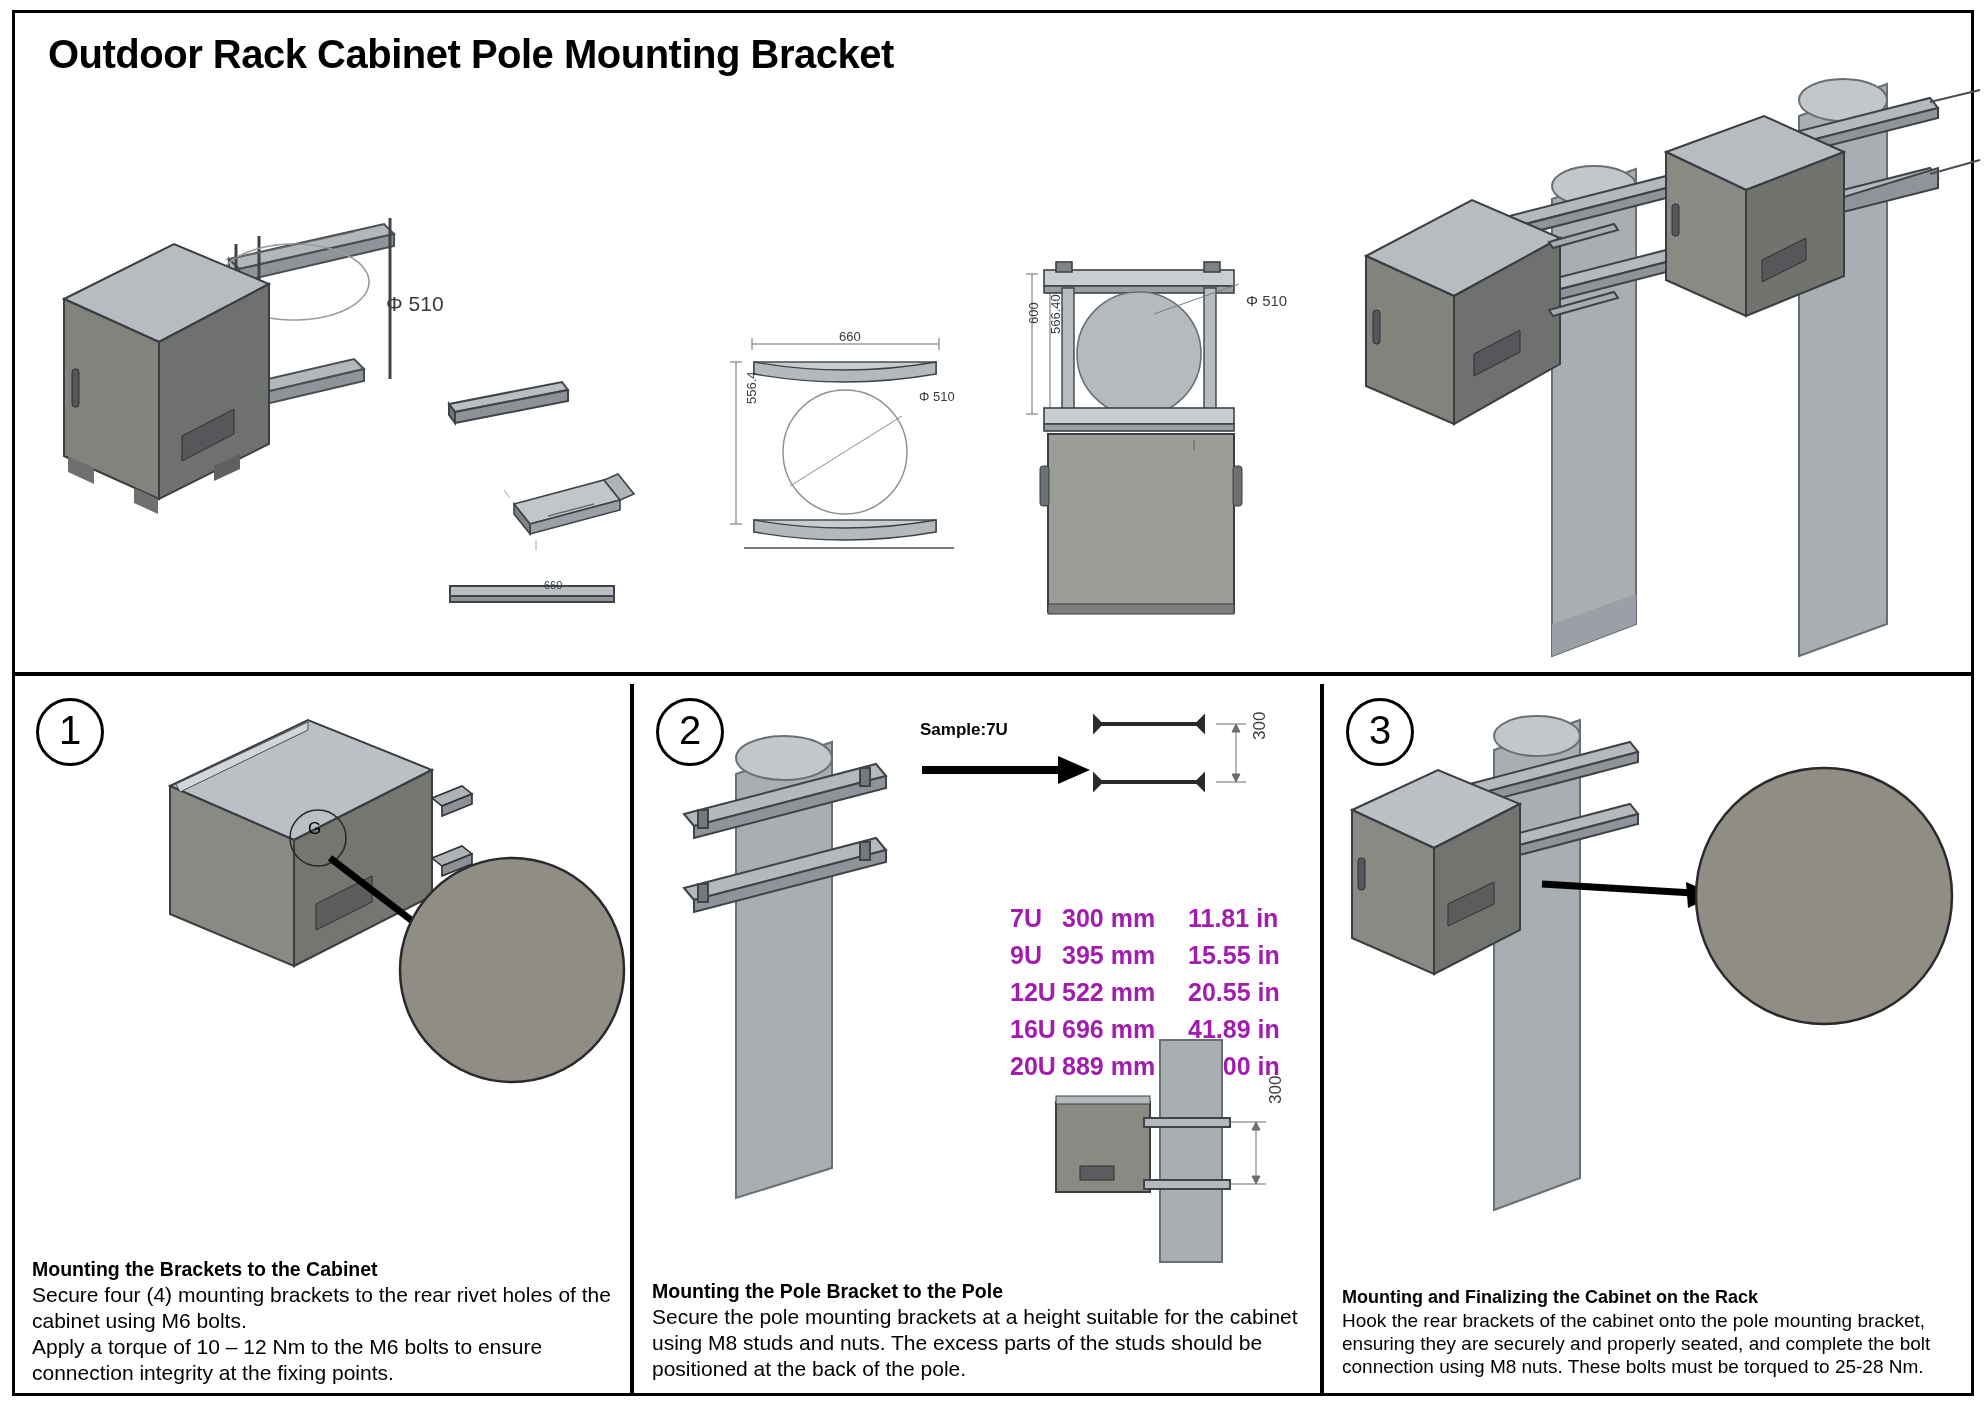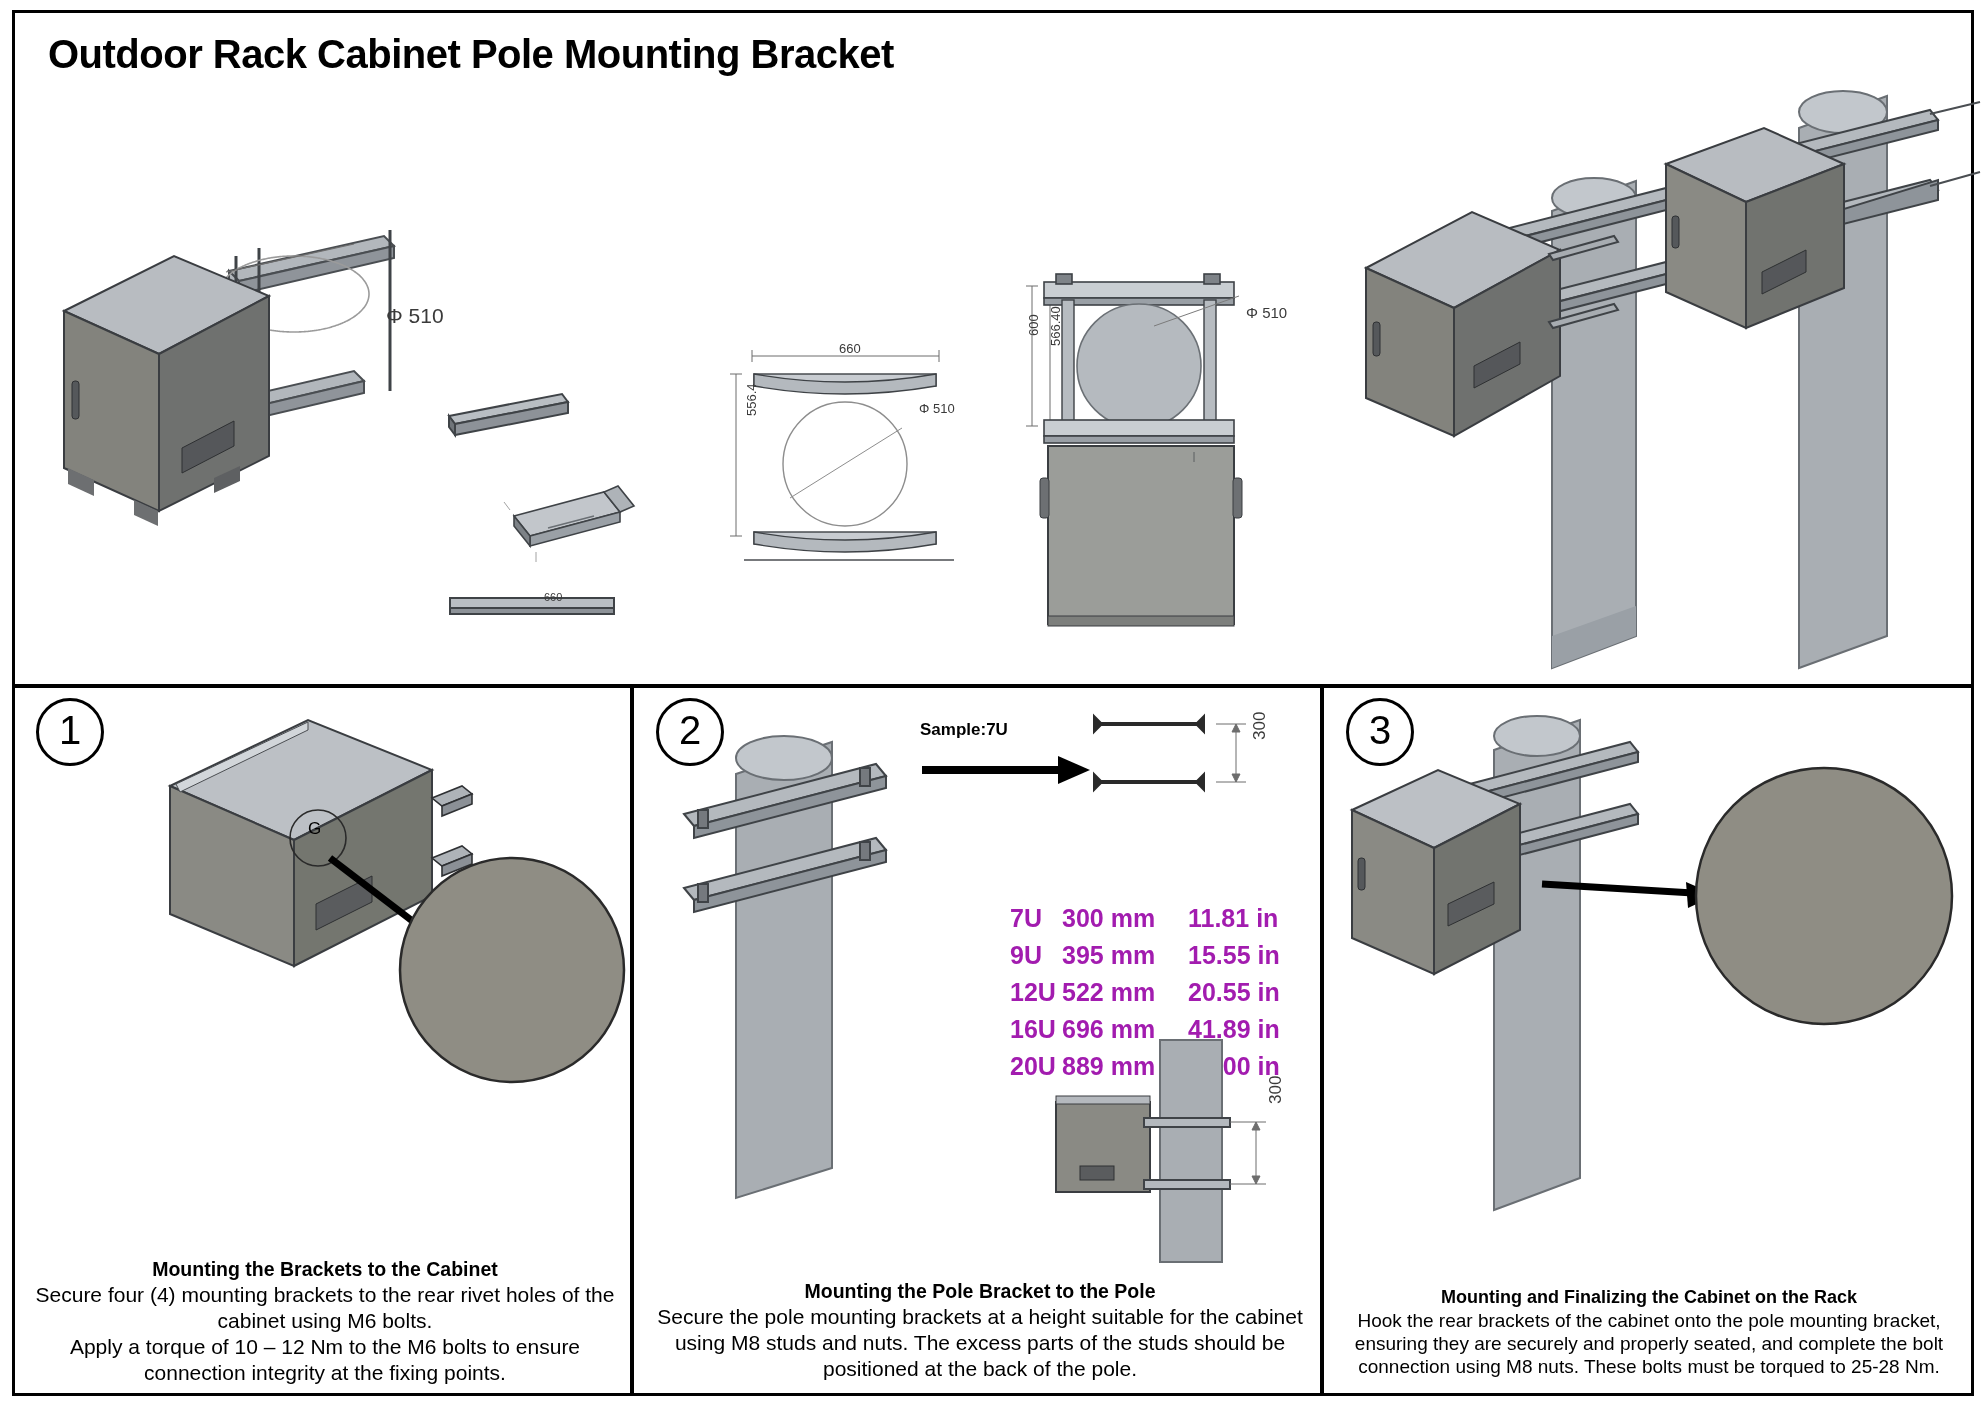--- a/index.html
+++ b/index.html
@@ -38,21 +38,21 @@
     font-size: 40px;
     font-weight: bold;
     letter-spacing: -0.5px;
     color: #000;
     white-space: nowrap;
   }
   
   .top-panel {
     position: absolute;
     left: 14px;
-    top: 16px;
+    top: 4px;
     width: 1958px;
     height: 672px;
     box-sizing: border-box;
     border-bottom: 4px solid #000;
   }
   
   .steps {
     position: absolute;
     left: 14px;
     top: 684px;
@@ -83,21 +83,20 @@
     color: #000;
     background: #fff;
     z-index: 20;
   }
   .caption {
     position: absolute;
     left: 18px;
     right: 12px;
     bottom: 6px;
     color: #000;
-    text-align: center;
   }
   .caption .ch {
     font-size: 19.5px;
     font-weight: bold;
     margin-bottom: 1px;
   }
   .caption .cb {
     font-size: 21px;
     line-height: 26px;
   }

